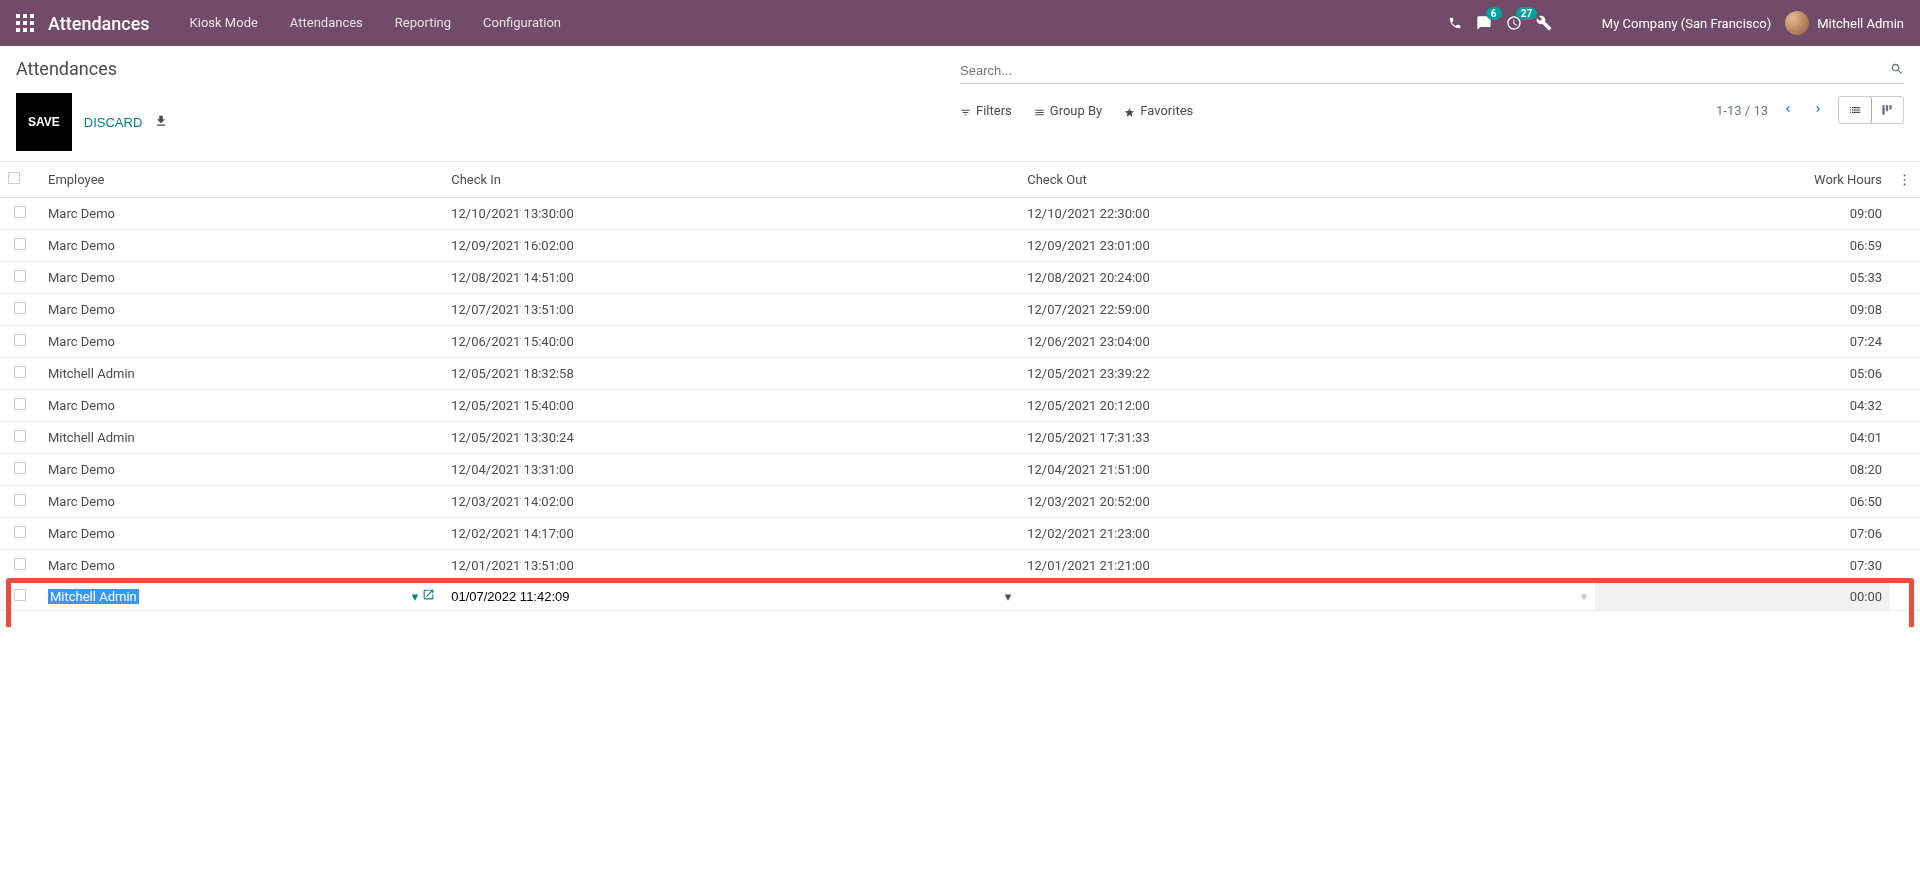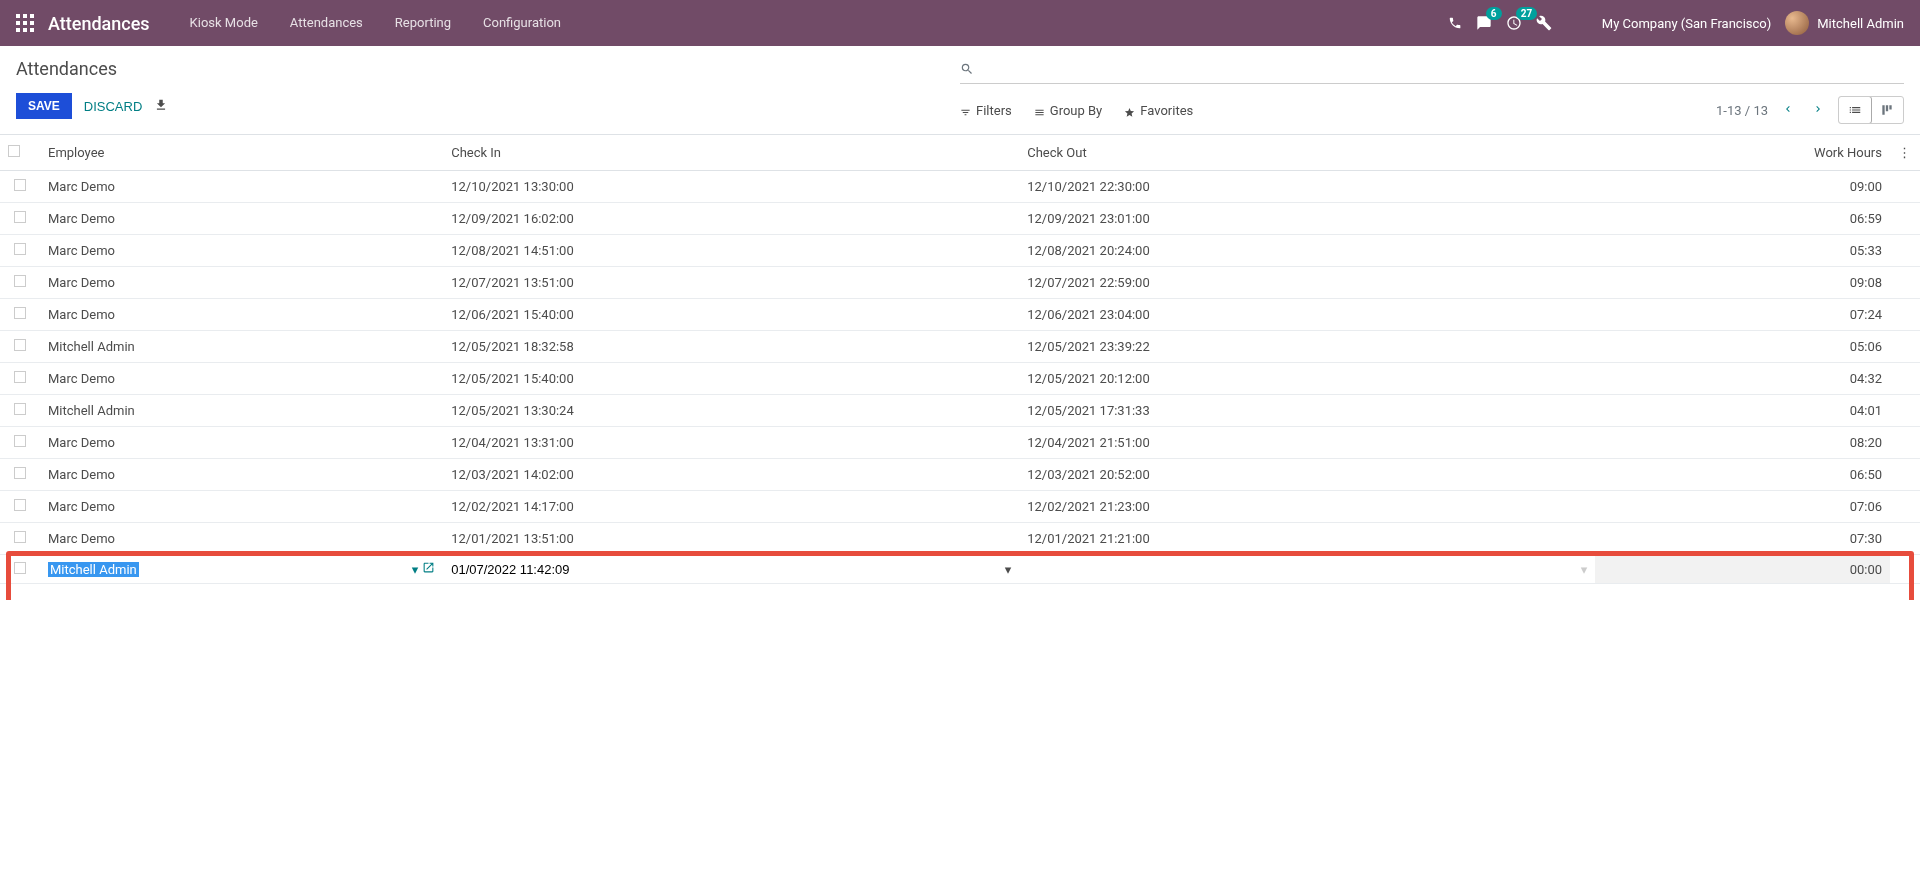--- a/index.html
+++ b/index.html
@@ -19,21 +19,21 @@
   .company { color:#fff; font-size:13px; cursor:pointer;margin-left:36px; }
   .user-block { display:flex; align-items:center; gap:8px; cursor:pointer; }
   .avatar { width:24px; height:24px; border-radius:50%; background: radial-gradient(circle at 30% 30%, #e8b98f, #8d5a3a); display:inline-block; }
 
   
   .control-panel { padding: 12px 16px 0 16px; border-bottom: 1px solid #dee2e6; }
   .cp-row1 { display:flex; align-items:flex-start; }
   .cp-left { flex: 1; }
   .breadcrumb { font-size: 18px; color:#4c4c4c; margin-bottom: 14px; }
   .actions { display:flex; align-items:center; gap:12px; margin-bottom:10px; }
-  .btn-save { background:#1d4ed8; color:#fff; border:none; padding:6px 12px; font-weight:bold; font-size:12px; cursor:pointer; }
+  .btn-save { background:#000000; color:#fff; border:none; padding:22px 12px; font-weight:bold; font-size:12px; cursor:pointer; }
   .btn-discard { color:#017e84; background:none; border:none; font-size:13px; cursor:pointer; font-weight:500; }
   .btn-export { color:#4c4c4c; cursor:pointer; }
   
   .cp-right { flex:1; display:flex; flex-direction:column; }
   .search-wrap { display:flex; align-items:center; border-bottom:1px solid #ccc; padding:4px 0; margin-bottom:12px; }
   .search-input { flex:1; border:none; outline:none; font-size:13px; color:#6c757d; background:transparent; }
   .search-btn { cursor:pointer; color:#6c757d; }
   .cp-row2 { display:flex; align-items:center; justify-content:space-between; padding-bottom:10px; }
   .search-opts { display:flex; gap:22px; }
   .search-opt { display:flex; align-items:flex-end; gap:5px; cursor:pointer; color:#4c4c4c; font-size:13px; }
@@ -133,20 +133,21 @@
         <button class="btn-discard">DISCARD</button>
         <span class="btn-export">
           <svg width="14" height="14" viewBox="0 0 24 24" fill="#4c4c4c">
               <path d="M19 9h-4V3H9v6H5l7 7 7-7zM5 18v2h14v-2H5z"></path>
             </svg>
         </span>
       </div>
     </div>
     <div class="cp-right">
       <div class="search-wrap">
+        <input class="search-input" placeholder="Search..." style="">
         <span class="search-btn">
           <svg width="14" height="14" viewBox="0 0 24 24" fill="#6c757d">
               <path d="M15.5 14h-.79l-.28-.27A6.471 6.471 0 0 0 16 9.5 6.5 6.5 0 1 0 9.5 16c1.61 0 3.09-.59 4.23-1.57l.27.28v.79l5 4.99L20.49 19l-4.99-5zm-6 0C7.01 14 5 11.99 5 9.5S7.01 5 9.5 5 14 7.01 14 9.5 11.99 14 9.5 14z"></path>
             </svg>
         </span>
       </div>
       <div class="cp-row2">
         <div class="search-opts">
           <span class="search-opt">
             <svg width="11" height="11" viewBox="0 0 24 24" fill="#4c4c4c">

